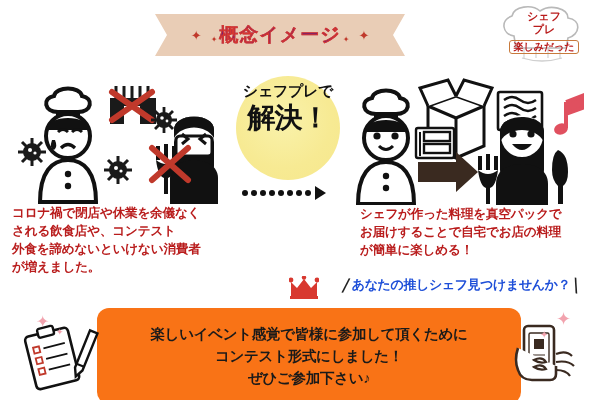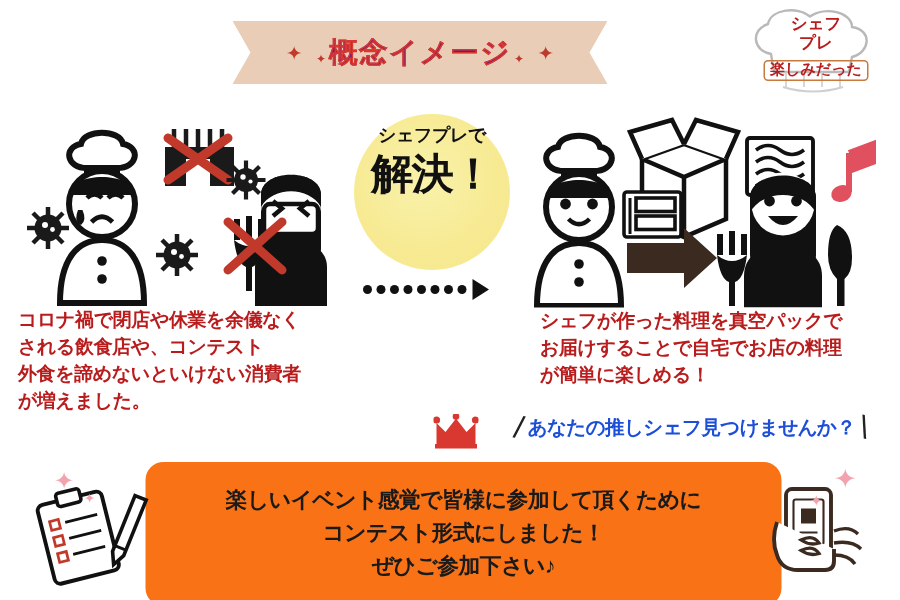--- a/index.html
+++ b/index.html
@@ -85,21 +85,21 @@
     background: radial-gradient(circle at 45% 42%, #f9f2ab 0%, #f7ea93 58%, #f6e78c 100%);
   }
   .solve-text {
     position: absolute;
     left: 236px;
     top: 82px;
     width: 104px;
     text-align: center;
     color: #111;
   }
-  .solve-small { font-size: 12px; font-weight: bold; letter-spacing: -0.3px; }
+  .solve-small { font-size: 15px; font-weight: bold; letter-spacing: -0.3px; }
   .solve-big { font-size: 28px; font-weight: bold; line-height: 1.05; margin-top: 2px;
                letter-spacing: -1px; }
 
   
   .dot-arrow {
     position: absolute;
     left: 242px;
     top: 186px;
     display: flex;
     align-items: center;

